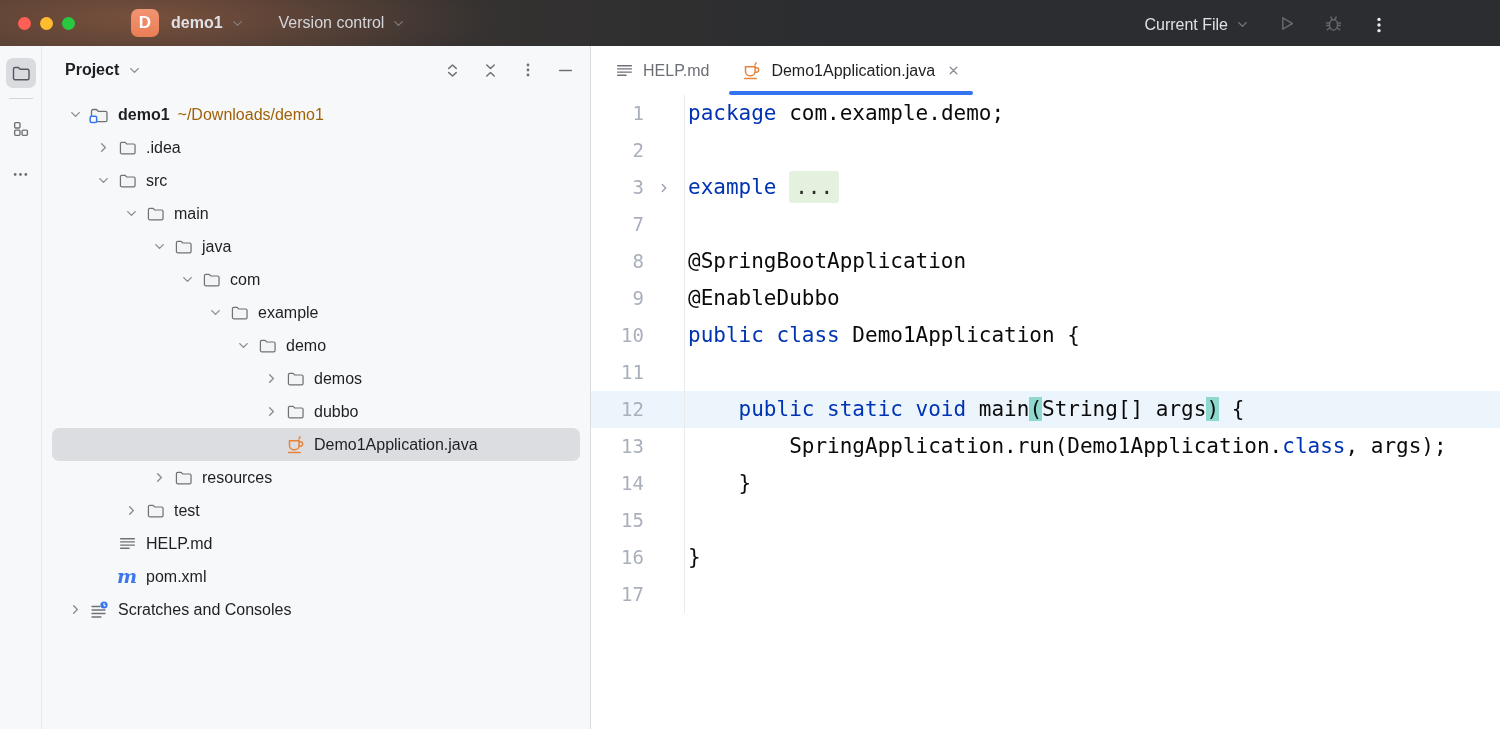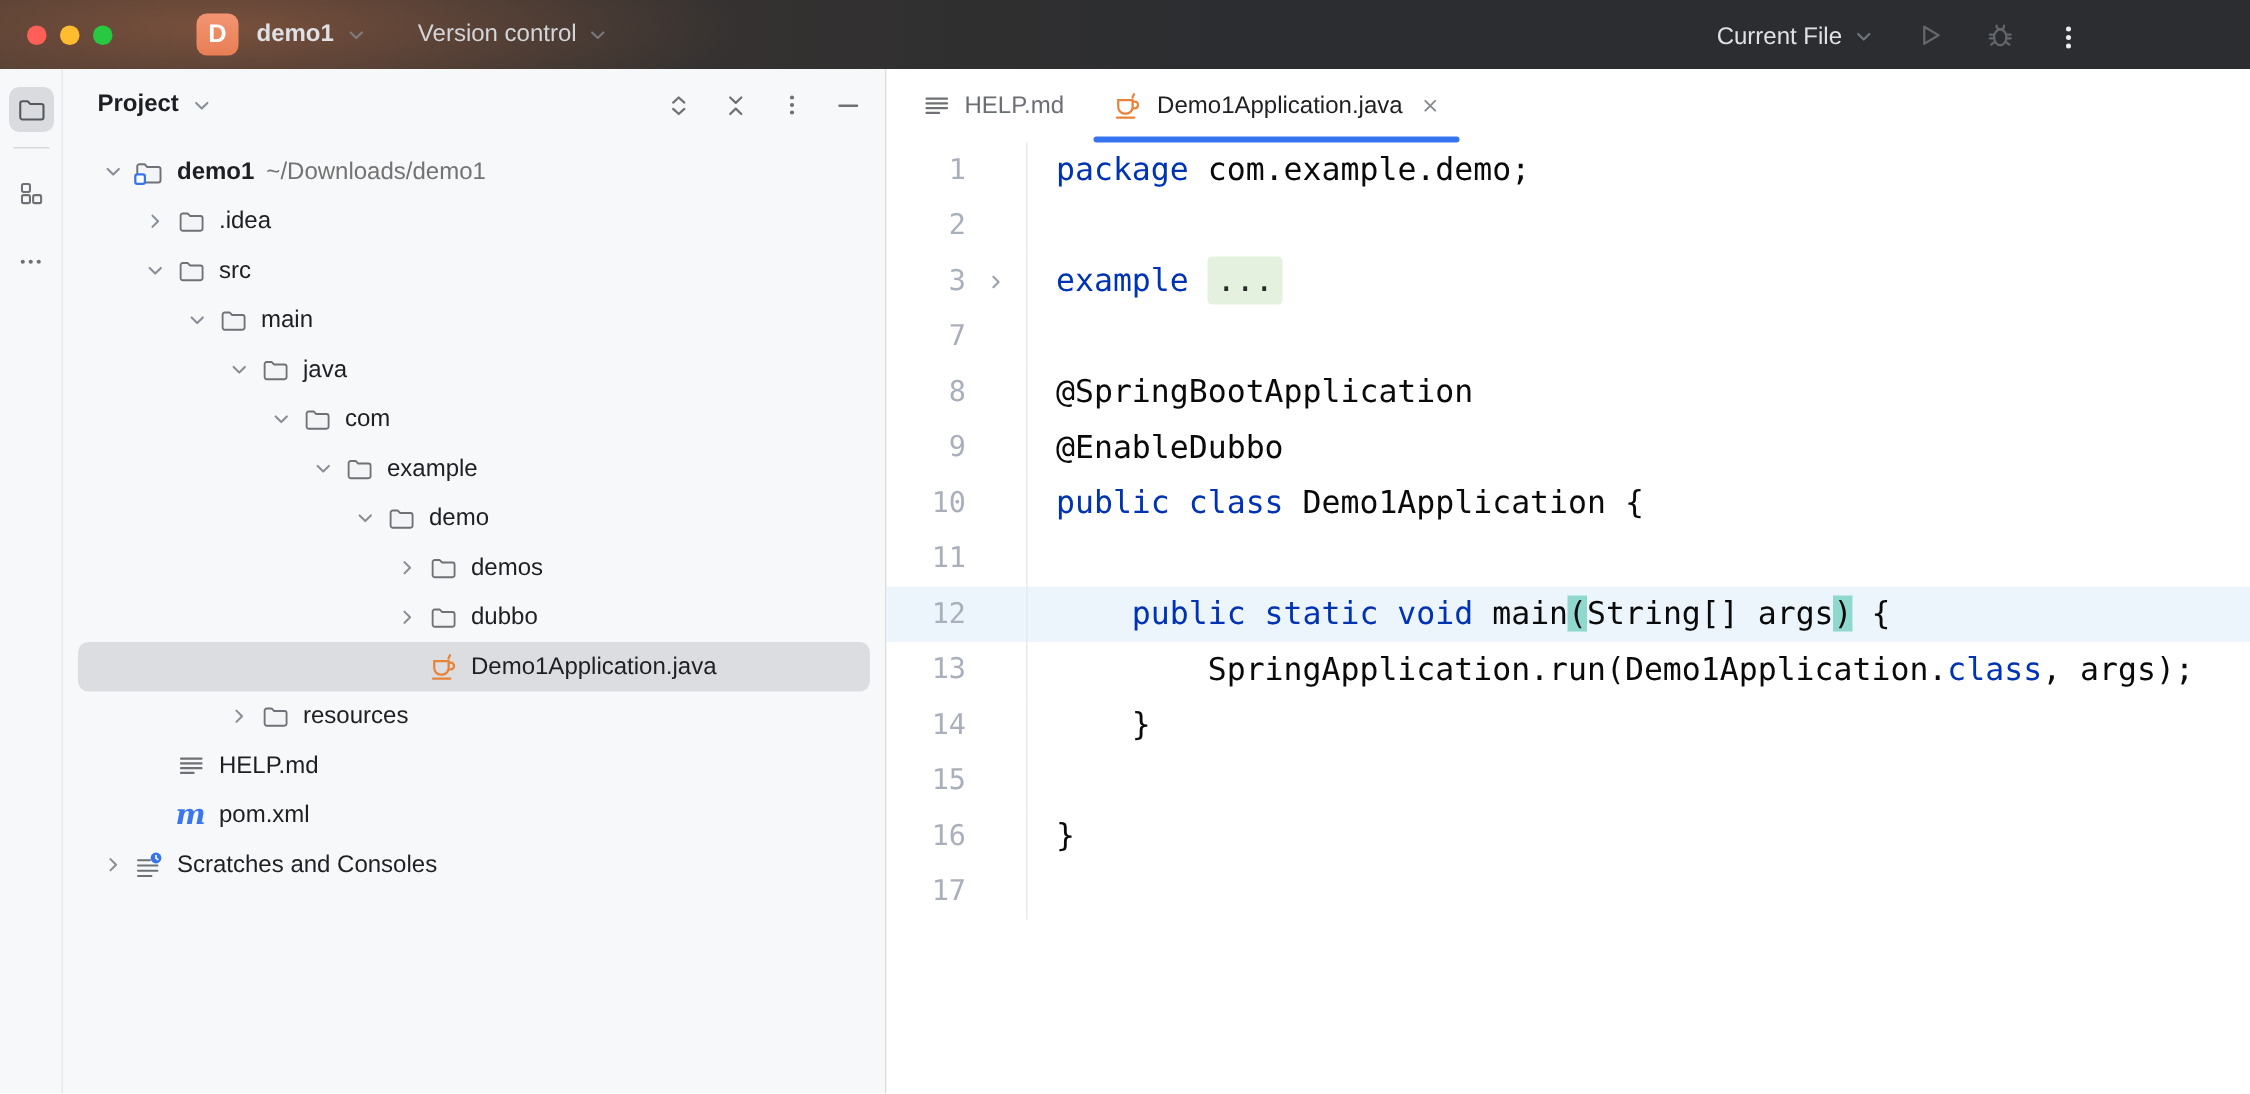--- a/index.html
+++ b/index.html
@@ -60,37 +60,37 @@
   .tree { flex:1; padding-top:4px; overflow:hidden; }
   .tree-row {
     height:33px; display:flex; align-items:center; margin:0 10px;
     border-radius:7px; font-size:16px; color:#1e1f22; white-space:nowrap;
   }
   .tree-row.sel { background:var(--tree-selection-bg); }
   .tr-chev { flex:0 0 24px; display:flex; justify-content:center; align-items:center; }
   .tr-icon { flex:0 0 24px; display:flex; justify-content:center; align-items:center; }
   .tr-label { margin-left:7px; }
   .tr-label.bold { font-weight:700; }
-  .tr-suffix { margin-left:8px; color:#737373; }
+  .tr-suffix { margin-left:8px; color:#a16207; }
   .maven-m { font-family:"DejaVu Serif", serif; font-style:italic; font-weight:700; font-size:19px; color:#3d77ee; line-height:1; }
 
   
   .editor { flex:1; background:var(--editor-bg); display:flex; flex-direction:column; min-width:0; }
   .tabbar { flex:0 0 49px; display:flex; align-items:stretch; padding-left:8px; }
   .tab { display:flex; align-items:center; gap:9px; padding:0 16px; position:relative; font-size:16px; color:#6b6e75; }
   .tab.active { color:#1e1f22; }
   .tab .underline { position:absolute; left:4px; right:4px; bottom:0; height:4px; border-radius:2px; background:var(--accent); }
   .tab-close { display:flex; align-items:center; margin-left:2px; }
 
   .code { flex:1; font-family:"DejaVu Sans Mono", monospace; font-size:21px; }
   .code-line { display:flex; height:37px; line-height:37px; white-space:pre; }
   .code-line.current { background:var(--current-line-bg); }
   .gut-num { flex:0 0 53px; text-align:right; color:var(--line-number); font-size:19px; }
   .gut-fold { flex:0 0 40px; display:flex; align-items:center; justify-content:center; }
-  .code-text { flex:1; border-left:1px solid #e8eaec; padding-left:19px; color:var(--plain-text); }
+  .code-text { flex:1; border-left:1px solid #e8eaec; padding-left:3px; color:var(--plain-text); }
   .tok-kw { color:var(--keyword); }
   .tok-pl, .tok-ann { color:var(--plain-text); }
   .tok-fold { background:var(--folded-bg); border-radius:3px; padding:4px 6px; color:#2b2b2b; }
   .tok-brace { background:var(--brace-match-bg); }
   .icon { display:inline-flex; align-items:center; justify-content:center; }
 </style>
 </head>
 <body>
 
 <div id="app">
@@ -419,20 +419,38 @@
     <span class="tr-icon">
               <span class="icon ">
                 <svg width="19" height="17" viewBox="0 0 20 18" fill="#f3f4f6" stroke="#6E7176" stroke-width="1.3">
                   <path d="M2.5 5c0-.8.7-1.5 1.5-1.5h3.4l1.8 1.8h7.3c.8 0 1.5.7 1.5 1.5v7.4c0 .8-.7 1.5-1.5 1.5H4c-.8 0-1.5-.7-1.5-1.5z"></path>
                 </svg>
               </span>
             </span>
     <span class="tr-label">resources</span>
 
   </div>
+          <div class="tree-row" style="padding-left:67px">
+    <span class="tr-chev">
+              <span class="icon ">
+                <svg width="15" height="15" viewBox="0 0 16 16" fill="none" stroke="#8a8e96" stroke-width="1.5" stroke-linecap="round" stroke-linejoin="round">
+                  <path d="M6 4l4 4-4 4"></path>
+                </svg>
+              </span>
+            </span>
+    <span class="tr-icon">
+              <span class="icon ">
+                <svg width="19" height="17" viewBox="0 0 20 18" fill="#f3f4f6" stroke="#6E7176" stroke-width="1.3">
+                  <path d="M2.5 5c0-.8.7-1.5 1.5-1.5h3.4l1.8 1.8h7.3c.8 0 1.5.7 1.5 1.5v7.4c0 .8-.7 1.5-1.5 1.5H4c-.8 0-1.5-.7-1.5-1.5z"></path>
+                </svg>
+              </span>
+            </span>
+    <span class="tr-label">test</span>
+
+  </div>
           <div class="tree-row" style="padding-left:39px">
     <span class="tr-chev"></span>
     <span class="tr-icon">
               <span class="icon ">
                 <svg width="19" height="19" viewBox="0 0 18 18" fill="none" stroke="#6E7176" stroke-width="1.3" stroke-linecap="round">
                   <path d="M2.5 4.5h13M2.5 7.5h13M2.5 10.5h13M2.5 13.5h8"></path>
                 </svg>
               </span>
             </span>
     <span class="tr-label">HELP.md</span>

